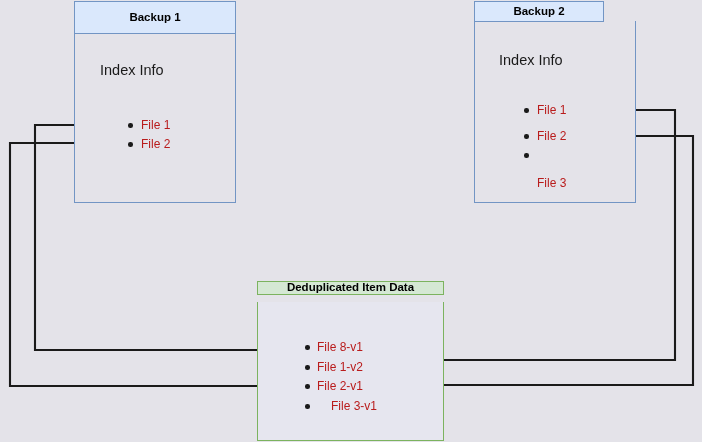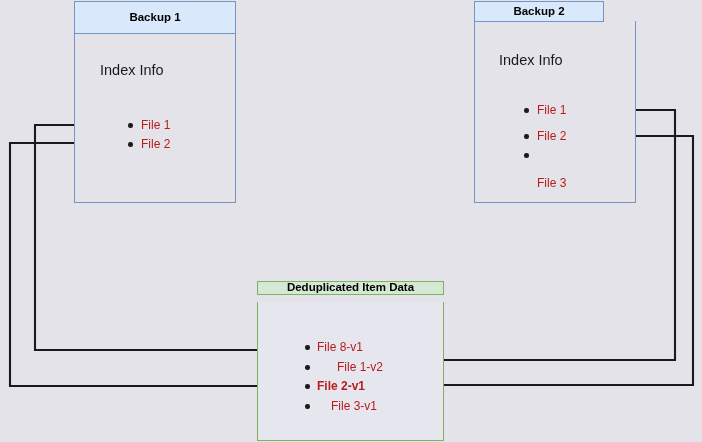--- a/index.html
+++ b/index.html
@@ -136,21 +136,21 @@
 
   <div class="box-body green-body" style="left:257px; top:302px; width:187px; height:139px;"></div>
   <div class="box-header green-header" style="left:257px; top:281px; width:187px; height:14px;">
     <span>Deduplicated Item Data</span>
   </div>
 
   <div class="bullet" style="left:305px; top:345px;"></div>
   <div class="file-item" style="left:317px; top:341px;">File 8-v1</div>
 
   <div class="bullet" style="left:305px; top:365px;"></div>
-  <div class="file-item" style="left:317px; top:361px;margin-left:20px;">File 1-v2</div>
+  <div class="file-item" style="left:317px; top:361px;">File 1-v2</div>
 
   <div class="bullet" style="left:305px; top:384px;"></div>
-  <div class="file-item" style="left:317px; top:380px;font-weight:bold;">File 2-v1</div>
+  <div class="file-item" style="left:317px; top:380px;">File 2-v1</div>
 
   <div class="bullet" style="left:305px; top:404px;"></div>
   <div class="file-item" style="left:331px; top:400px;">File 3-v1</div>
 
 </div>
 
 </body></html>

